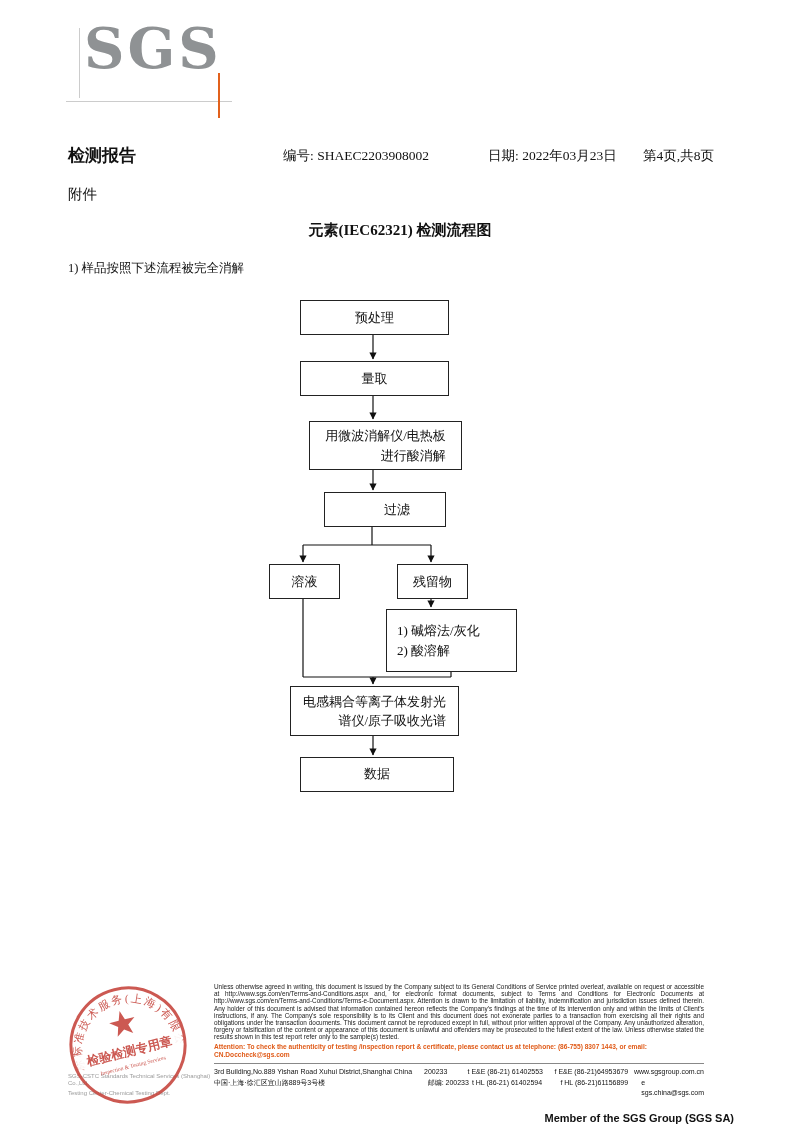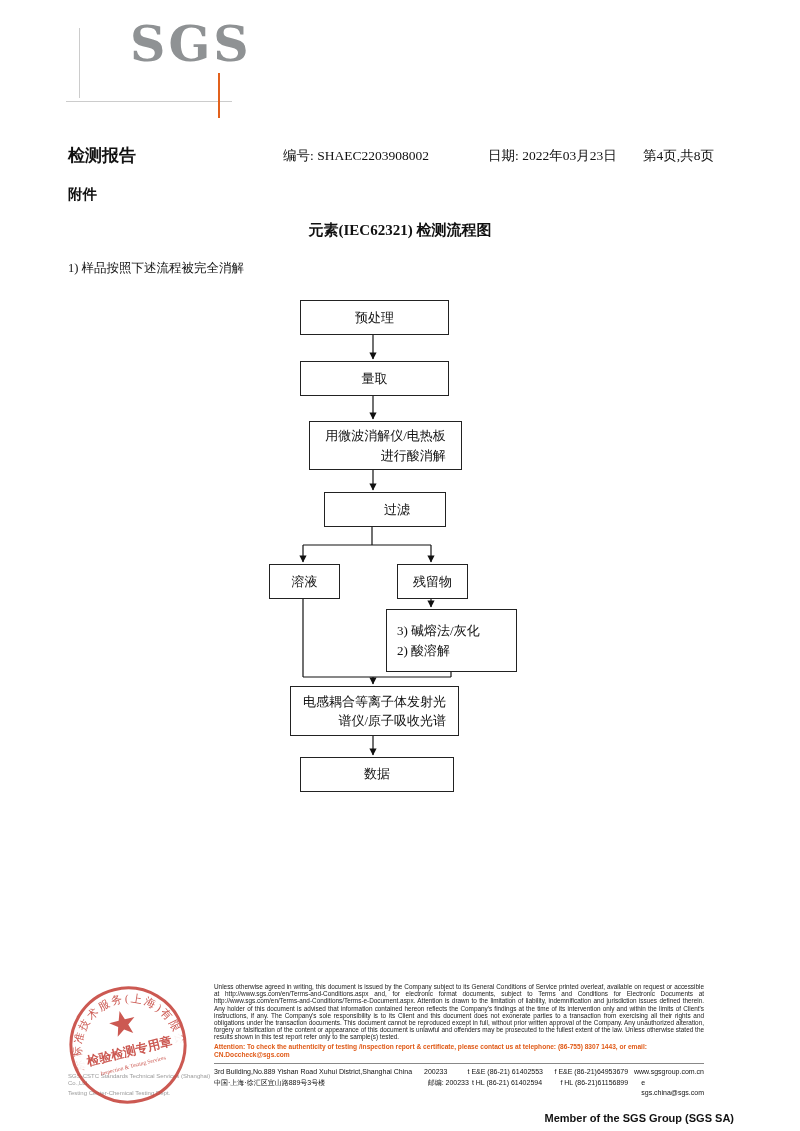--- a/index.html
+++ b/index.html
@@ -5,36 +5,35 @@
   html,body { margin:0; padding:0; background:#e8e8e8; }
   .page {
     position:relative; width:800px; height:1131px; margin:0 auto;
     background:#ffffff; overflow:hidden;
     font-family:"Liberation Serif","DejaVu Serif",serif; color:#111;
   }
   
   .logo-sgs {
     position:absolute; left:84px; top:20px;
     font-family:"DejaVu Serif","Liberation Serif",serif;
-    font-weight:700; font-size:49px; line-height:1; letter-spacing:3px;
+    font-weight:700; font-size:56px; line-height:1; letter-spacing:3px;
     color:#8f9294;
-    margin-left:46px;
   }
   .logo-vline  { position:absolute; left:79px;  top:28px;  width:1px;  height:70px; background:#cccccc; }
   .logo-hline  { position:absolute; left:66px;  top:101px; width:166px; height:1px; background:#cccccc; }
   .logo-orange { position:absolute; left:218px; top:73px;  width:2px;  height:45px; background:#e2611c; }
 
   
   .hdr { position:absolute; top:147px; font-size:13.5px; white-space:nowrap; }
   .hdr.title { left:68px; top:144px; font-size:17px; font-weight:bold; }
   .hdr.no    { left:283px; }
   .hdr.date  { left:488px; }
   .hdr.page-info { left:643px; }
 
-  .attachment { position:absolute; left:68px; top:185px; font-size:14.5px; font-weight:bold; }
+  .attachment { position:absolute; left:68px; top:185px; font-size:14.5px; font-weight:normal; }
   .flow-title { position:absolute; left:0; top:221px; width:800px; text-align:center; font-size:15px; font-weight:bold; }
   .flow-note  { position:absolute; left:68px; top:260px; font-size:12.5px; }
 
   
   .connectors { position:absolute; left:0; top:0; width:800px; height:1131px; pointer-events:none; }
   .fbox {
     position:absolute; border:1px solid #222; background:#fff;
     display:flex; align-items:center; justify-content:center;
     font-size:13px; line-height:1.5; text-align:right; white-space:pre-line;
   }
@@ -118,21 +117,21 @@
     </g>
   </svg>
 
   <div class="fbox" style="left:300px; top:300px; width:147px; height:33px;">预处理</div>
   <div class="fbox" style="left:300px; top:361px; width:147px; height:33px;">量取</div>
   <div class="fbox" style="left:297px; top:421px; width:151px; height:47px;margin-left:12px;">用微波消解仪/电热板
 进行酸消解</div>
   <div class="fbox" style="left:324px; top:492px; width:96px; height:33px;padding-left:24px;">过滤</div>
   <div class="fbox" style="left:269px; top:564px; width:69px; height:33px;">溶液</div>
   <div class="fbox" style="left:397px; top:564px; width:69px; height:33px;">残留物</div>
-  <div class="fbox left" style="left:386px; top:609px; width:131px; height:63px;">3) 碱熔法/灰化
+  <div class="fbox left" style="left:386px; top:609px; width:131px; height:63px;">1) 碱熔法/灰化
 2) 酸溶解</div>
   <div class="fbox" style="left:290px; top:686px; width:167px; height:48px;">电感耦合等离子体发射光
 谱仪/原子吸收光谱</div>
   <div class="fbox" style="left:300px; top:757px; width:152px; height:33px;font-family:Liberation Mono, monospace;">数据</div>
 
   <div class="company-gray" style="top:1073px;">SGS-CSTC Standards Technical Services (Shanghai) Co.,Ltd.</div>
   <div class="company-gray" style="top:1090px;">Testing Center-Chemical Testing Dept.</div>
 
   <svg class="stamp" width="126" height="126" viewBox="0 0 126 126">
     <g transform="rotate(-14 63 63)" opacity="0.88">

